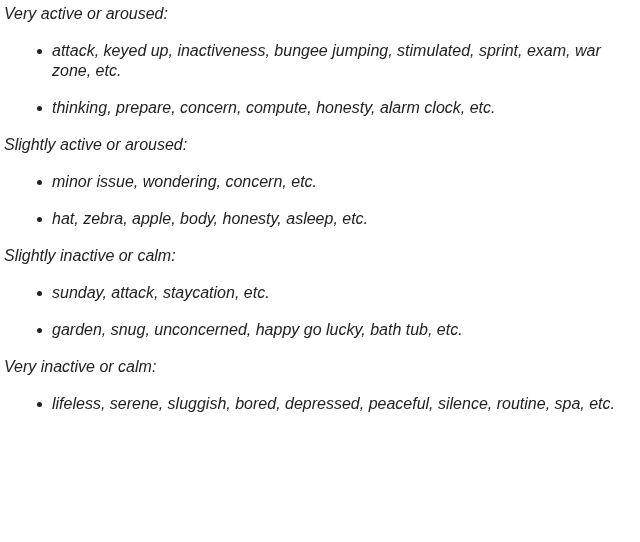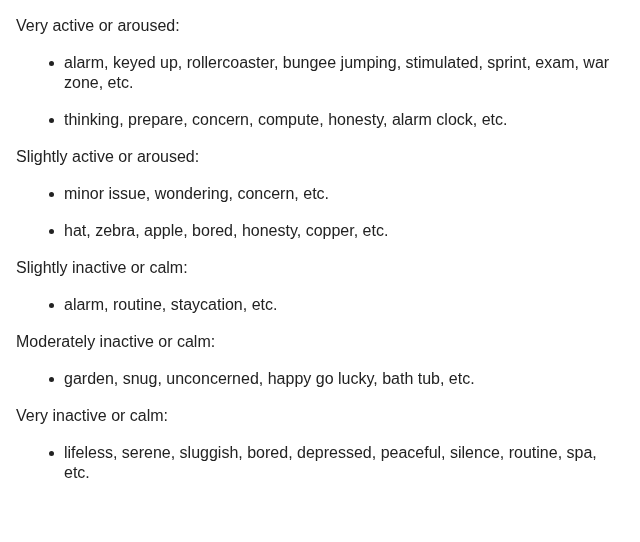--- a/index.html
+++ b/index.html
@@ -1,57 +1,56 @@
 <!DOCTYPE html>
 <html><head>
 <meta charset="utf-8">
 <style>
   html, body { margin: 0; padding: 0; background: #ffffff; }
   body {
     width: 640px; height: 542px; overflow: hidden;
     font-family: "Liberation Sans", sans-serif;
     font-size: 16px; color: #222222; line-height: 20px;
   }
-  .doc { padding: 16px; margin-top: 0; }
+  .doc { padding: 4px; margin-top: 0; font-style: italic; }
   .heading { margin: 0; padding: 0; height: 20px; white-space: nowrap; }
   ul.items { margin: 17px 0 17px 0; padding: 0 0 0 48px; list-style: none; }
   ul.items li { position: relative; }
   ul.items li::before {
     content: ""; position: absolute; left: -15px; top: 8px;
     width: 5px; height: 5px; border-radius: 50%; background: #222222;
   }
 </style>
 </head>
 <body>
 
 <div class="doc">
   <p class="heading">Very active or aroused:</p>
   <ul class="items">
-    <li>alarm, keyed up, rollercoaster, bungee jumping, stimulated, sprint, exam, war zone, etc.</li>
+    <li>attack, keyed up, inactiveness, bungee jumping, stimulated, sprint, exam, war zone, etc.</li>
   </ul>
 
   <ul class="items">
     <li>thinking, prepare, concern, compute, honesty, alarm clock, etc.</li>
   </ul>
 
   <p class="heading">Slightly active or aroused:</p>
   <ul class="items">
     <li>minor issue, wondering, concern, etc.</li>
   </ul>
 
   <ul class="items">
-    <li>hat, zebra, apple, bored, honesty, copper, etc.</li>
+    <li>hat, zebra, apple, body, honesty, asleep, etc.</li>
   </ul>
 
   <p class="heading">Slightly inactive or calm:</p>
   <ul class="items">
-    <li>alarm, routine, staycation, etc.</li>
+    <li>sunday, attack, staycation, etc.</li>
   </ul>
 
-  <p class="heading">Moderately inactive or calm:</p>
   <ul class="items">
     <li>garden, snug, unconcerned, happy go lucky, bath tub, etc.</li>
   </ul>
 
   <p class="heading">Very inactive or calm:</p>
   <ul class="items">
     <li>lifeless, serene, sluggish, bored, depressed, peaceful, silence, routine, spa, etc.</li>
   </ul>
 </div>
 

